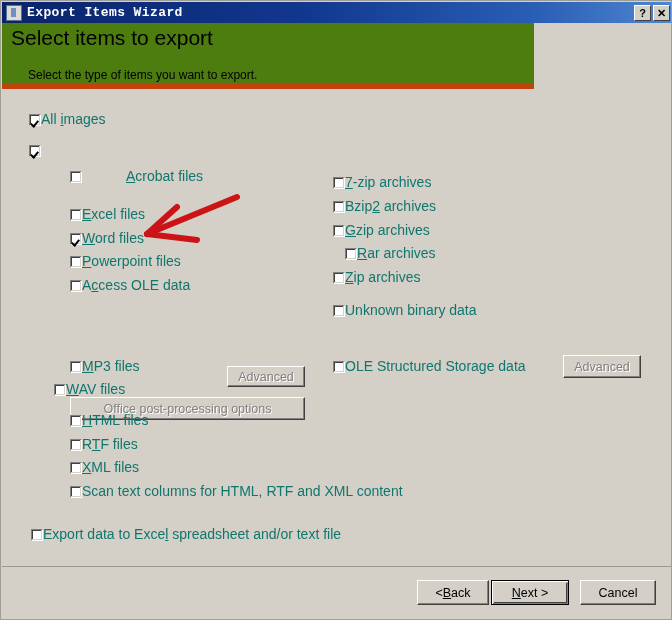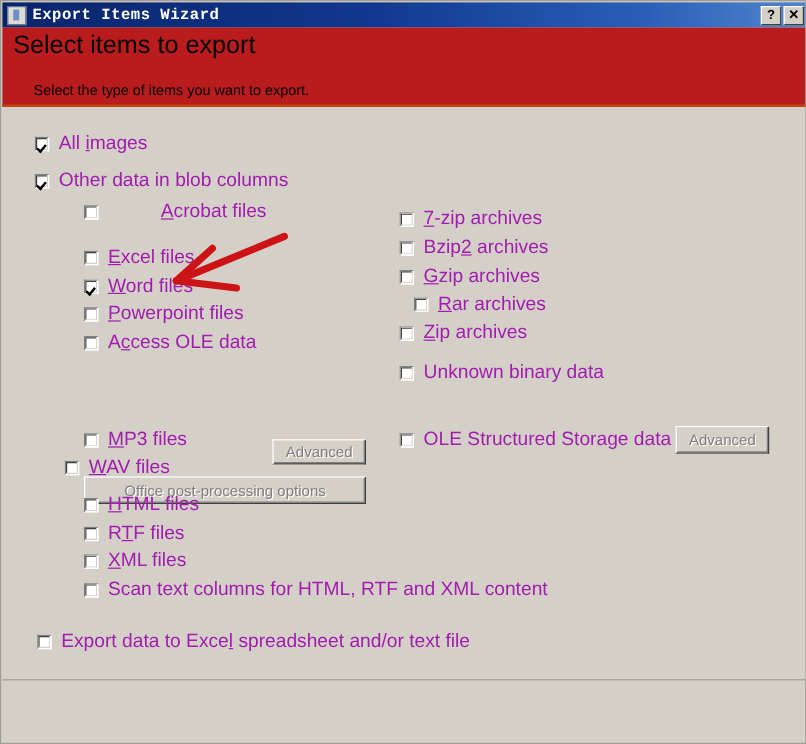--- a/index.html
+++ b/index.html
@@ -73,25 +73,25 @@
     text-align: center;
     font-family: "Liberation Sans", sans-serif;
     cursor: default;
     flex: none;
   }
 
   
   #header {
     position: absolute;
     left: 1px; top: 22px;
-    width: 670px;
+    width: 532px;
     height: 66px;
-    background: #b91c1c;
-    box-sizing: border-box;
-    border-bottom: 2px solid #c2410c;
+    background: #4d7c0f;
+    box-sizing: border-box;
+    border-bottom: 6px solid #c2410c;
   }
   #header-title {
     position: absolute;
     left: 9px; top: 3px;
     font-size: 21px;
     color: #000000;
     white-space: nowrap;
   }
   #header-subtitle {
     position: absolute;
@@ -147,23 +147,23 @@
     position: absolute;
     left: 2px;
     top: 4px;
     width: 3px;
     height: 6px;
     border-right: 2px solid #000000;
     border-bottom: 2px solid #000000;
     transform: rotate(40deg);
   }
   .cblabel {
-    font-size: 16px;
-    color: #a21caf;
-    margin-left: 8px;
+    font-size: 14px;
+    color: #0f766e;
+    margin-left: 0;
     line-height: 15px;
   }
   .acc { text-decoration: underline; }
 
   
   .btn {
     position: absolute;
     box-sizing: border-box;
     background: #d4d0c8;
     border-top: 1px solid #ffffff;
@@ -217,21 +217,20 @@
 
   <div id="content">
 
     <div class="cbrow" style="left:27px; top:22px;">
       <span class="cbox checked"></span>
       <span class="cblabel">All <span class="acc">i</span>mages</span>
     </div>
 
     <div class="cbrow" style="left:27px; top:53px;">
       <span class="cbox checked"></span>
-      <span class="cblabel">Other data in blob columns</span>
     </div>
 
     <div class="cbrow" style="left:68px; top:79px;gap:44px;">
       <span class="cbox"></span>
       <span class="cblabel"><span class="acc">A</span>crobat files</span>
     </div>
     <div class="cbrow" style="left:68px; top:117px;">
       <span class="cbox"></span>
       <span class="cblabel"><span class="acc">E</span>xcel files</span>
     </div>
@@ -309,20 +308,25 @@
     </div>
 
     <div class="cbrow" style="left:331px; top:269px;">
       <span class="cbox"></span>
       <span class="cblabel">OLE Structured Storage data</span>
     </div>
     <div class="btn disabled" style="left:561px; top:265px; width:78px; height:23px;">Advanced</div>
 
   </div>
 
+  <div id="buttonbar">
+    <div class="btn" style="left:415px; top:13px; width:72px; height:25px;">&lt; <span class="acc">B</span>ack</div>
+    <div class="btn default" style="left:489px; top:13px; width:78px; height:25px;"><span class="acc">N</span>ext &gt;</div>
+    <div class="btn" style="left:578px; top:13px; width:76px; height:25px;">Cancel</div>
+  </div>
 
   <svg id="annotation" viewBox="0 0 672 620">
     <g stroke="#cc1416" stroke-width="6" stroke-linecap="round" stroke-linejoin="round" fill="none">
       <path d="M 146 233 L 236 196"></path>
       <path d="M 146 233 L 196 239"></path>
       <path d="M 146 233 L 176 206"></path>
     </g>
   </svg>
 
 </div>

